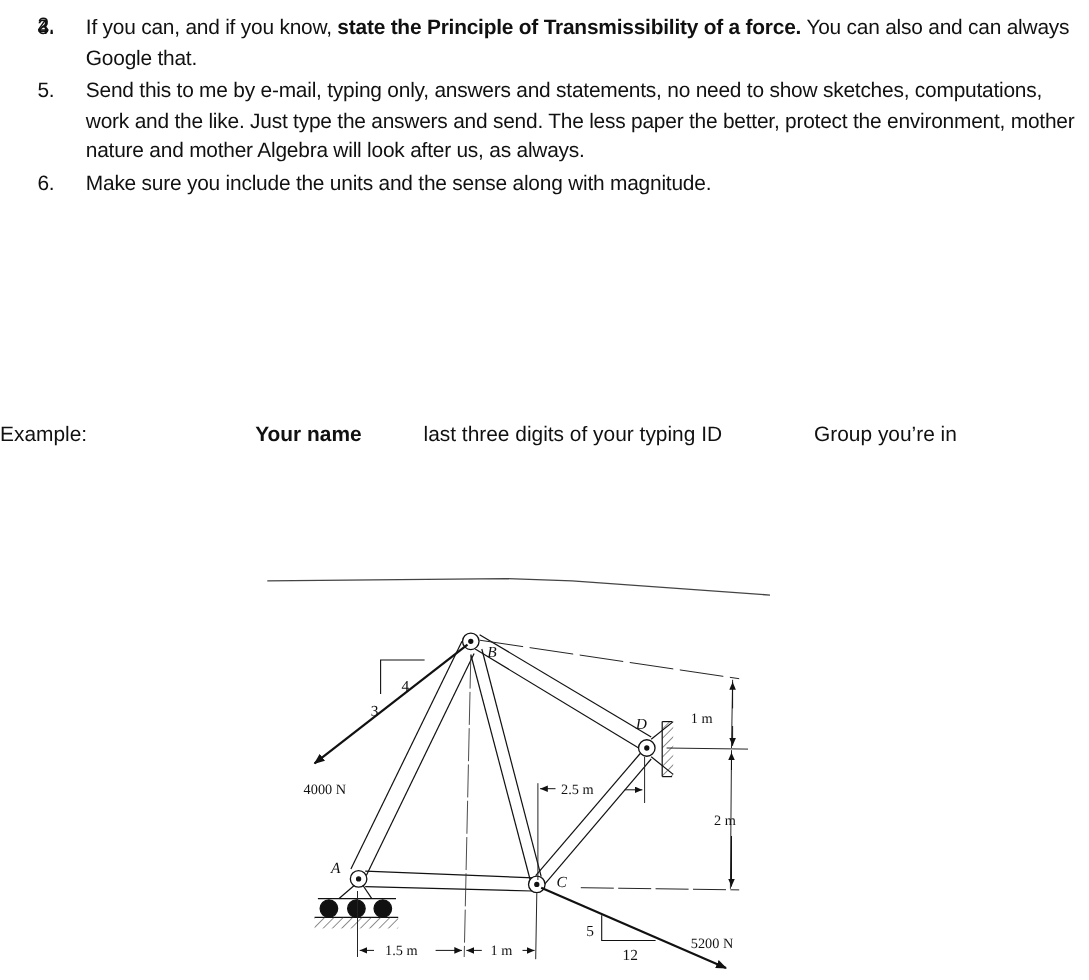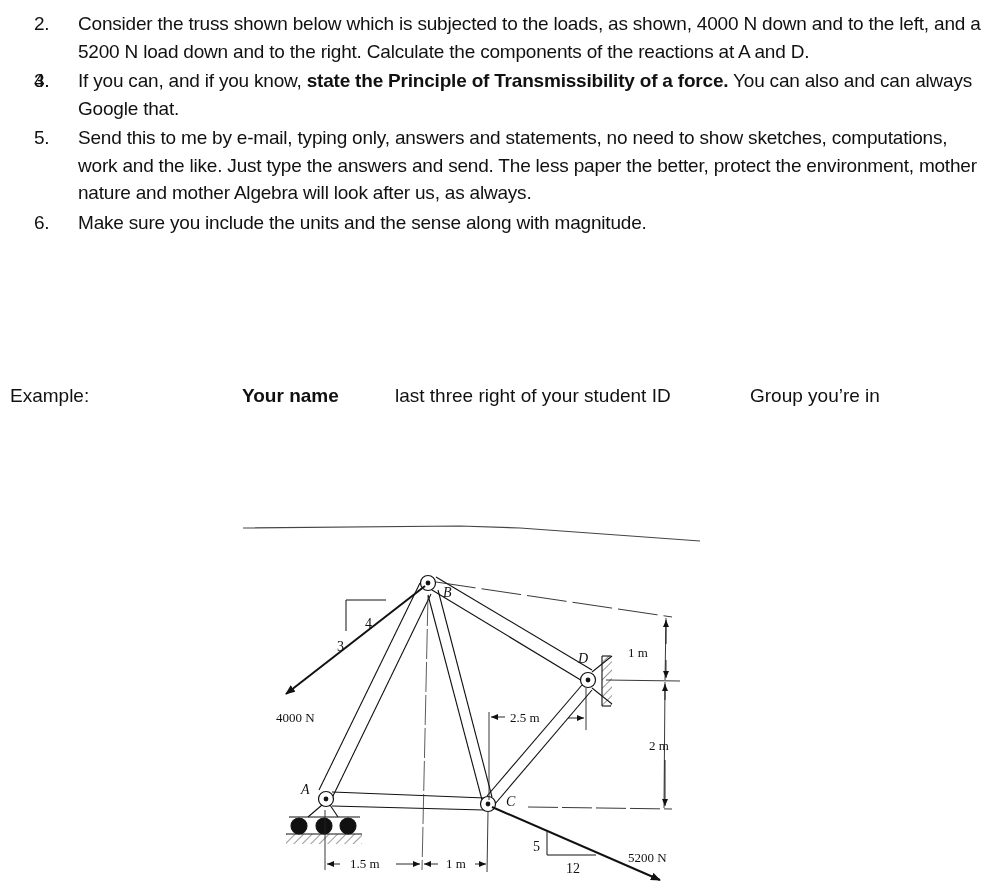--- a/index.html
+++ b/index.html
@@ -3,34 +3,33 @@
 <meta charset="utf-8">
 <style>
   html, body { margin: 0; padding: 0; background: #ffffff; }
   body { width: 990px; height: 891px; position: relative; overflow: hidden; color: #111; font-family: "Liberation Sans", sans-serif; }
   .page { position: absolute; left: 0; top: 0; width: 990px; height: 891px; }
   .qlist { position: absolute; left: 34px; top: 10px; width: 950px; margin: 0; padding: 0; list-style: none; }
   .qitem { position: relative; padding-left: 44px; font-size: 19px; line-height: 27.5px; margin-bottom: 2px; letter-spacing: -0.2px; }
   .qnum { position: absolute; left: 0; top: 0; }
   .qtext b { font-weight: bold; }
   .example-row { position: absolute; top: 385px; left: 0; width: 990px; font-size: 19px; }
-  .example-row span { position: absolute; top: 0; white-space: nowrap; margin-left: 10px; }
+  .example-row span { position: absolute; top: 0; white-space: nowrap; }
   .answers-row { position: absolute; top: 435px; left: 310px; font-size: 19px; white-space: nowrap; }
   .diagram { position: absolute; left: 0; top: 0; width: 990px; height: 891px; pointer-events: none; }
   .diagram text { font-family: "Liberation Serif", serif; fill: #111; }
 </style>
 </head>
 <body>
 
 <div class="page">
 
   <ol class="qlist">
     <li class="qitem">
       <span class="qnum">2.</span>
-      <span class="qtext">Consider the truss shown below which is subjected to the loads, as shown, 4000 N down and to the left, and a 5200 N load down and to the right. Calculate the components of the reactions at A and D.</span>
     </li>
     <li class="qitem">
       <span class="qnum">3.</span>
     </li>
     <li class="qitem">
       <span class="qnum">4.</span>
       <span class="qtext"><span>If you can, and if you know, </span><b>state the Principle of Transmissibility of a force.</b><span> You can also and can always Google that.</span></span>
     </li>
     <li class="qitem">
       <span class="qnum">5.</span>
@@ -38,21 +37,21 @@
     </li>
     <li class="qitem">
       <span class="qnum">6.</span>
       <span class="qtext">Make sure you include the units and the sense along with magnitude.</span>
     </li>
   </ol>
 
   <div class="example-row">
     <span style="left:0px;">Example:</span>
     <span style="left:232px;font-weight:bold;">Your name</span>
-    <span style="left:385px;">last three right of your student ID</span>
+    <span style="left:385px;">last three digits of your typing ID</span>
     <span style="left:740px;">Group you’re in</span>
   </div>
 
   <svg class="diagram" viewBox="0 0 990 891" width="990" height="891" xmlns="http://www.w3.org/2000/svg">
     <defs>
       <marker id="arrowBig" markerWidth="10" markerHeight="8" refX="9" refY="4" orient="auto" markerUnits="userSpaceOnUse">
         <path d="M0,0 L10,4 L0,8 Z" fill="#111"></path>
       </marker>
       <marker id="arrowSm" markerWidth="7" markerHeight="6" refX="7" refY="3" orient="auto" markerUnits="userSpaceOnUse">
         <path d="M0,0 L7,3 L0,6 Z" fill="#111"></path>

